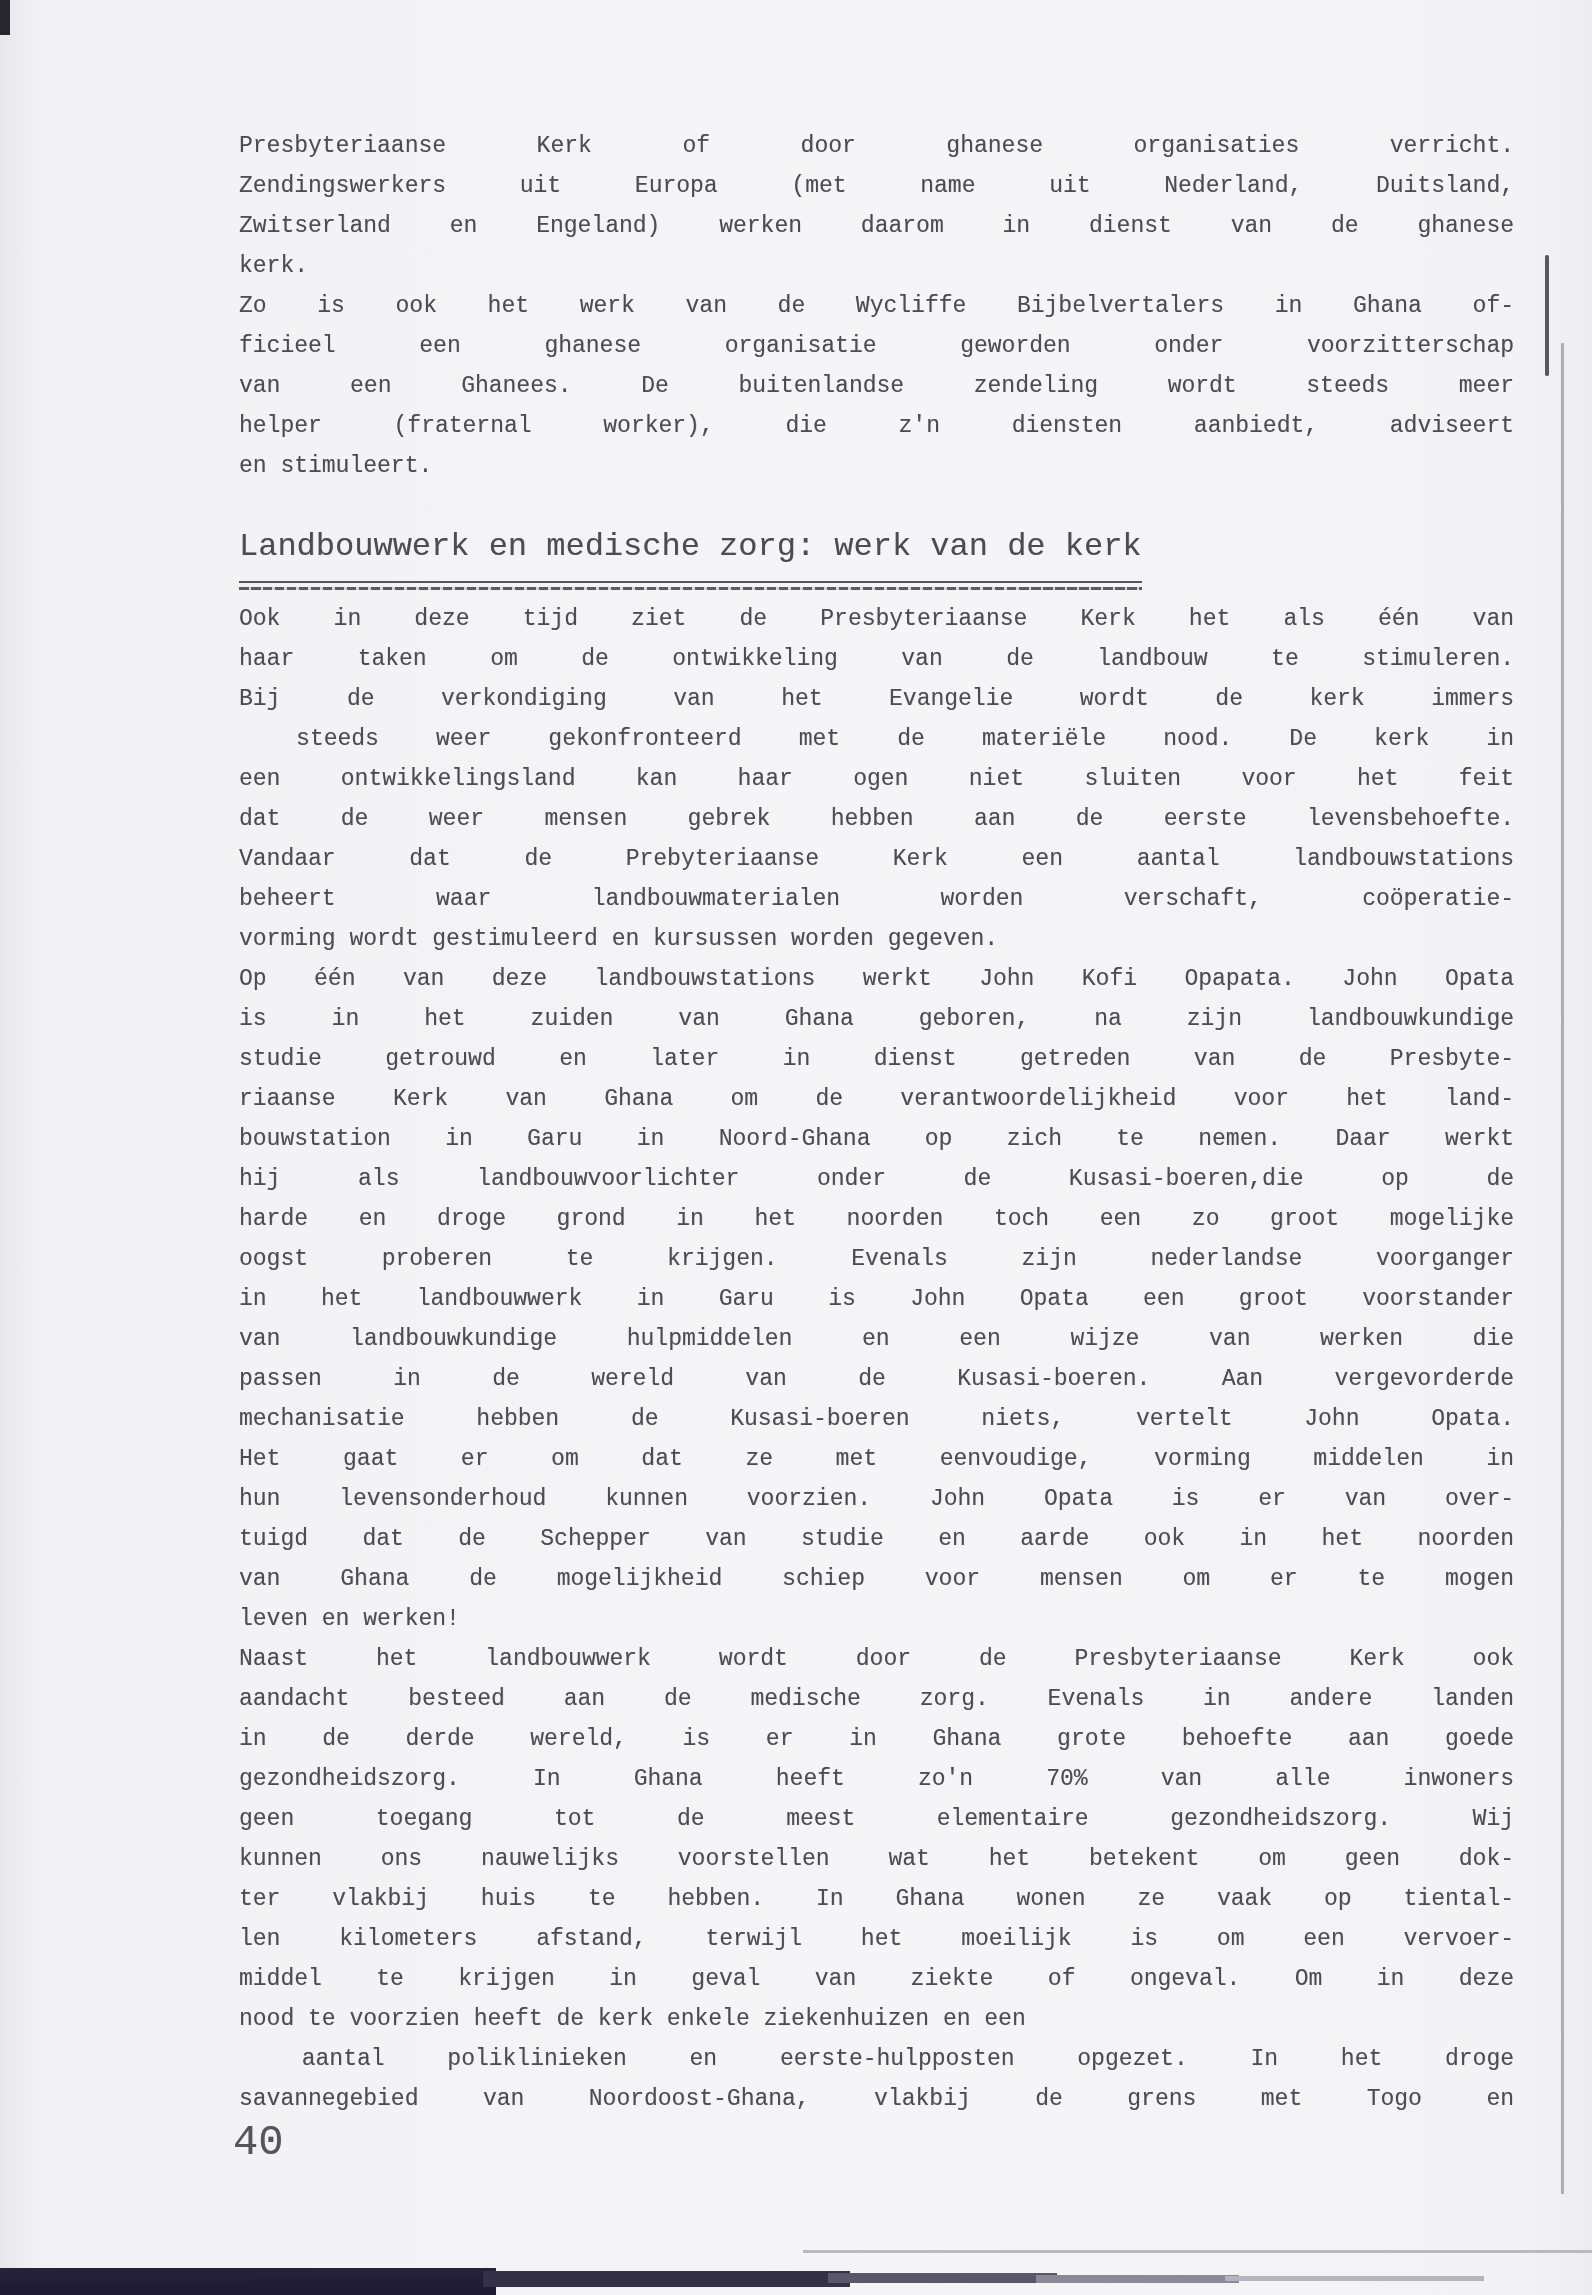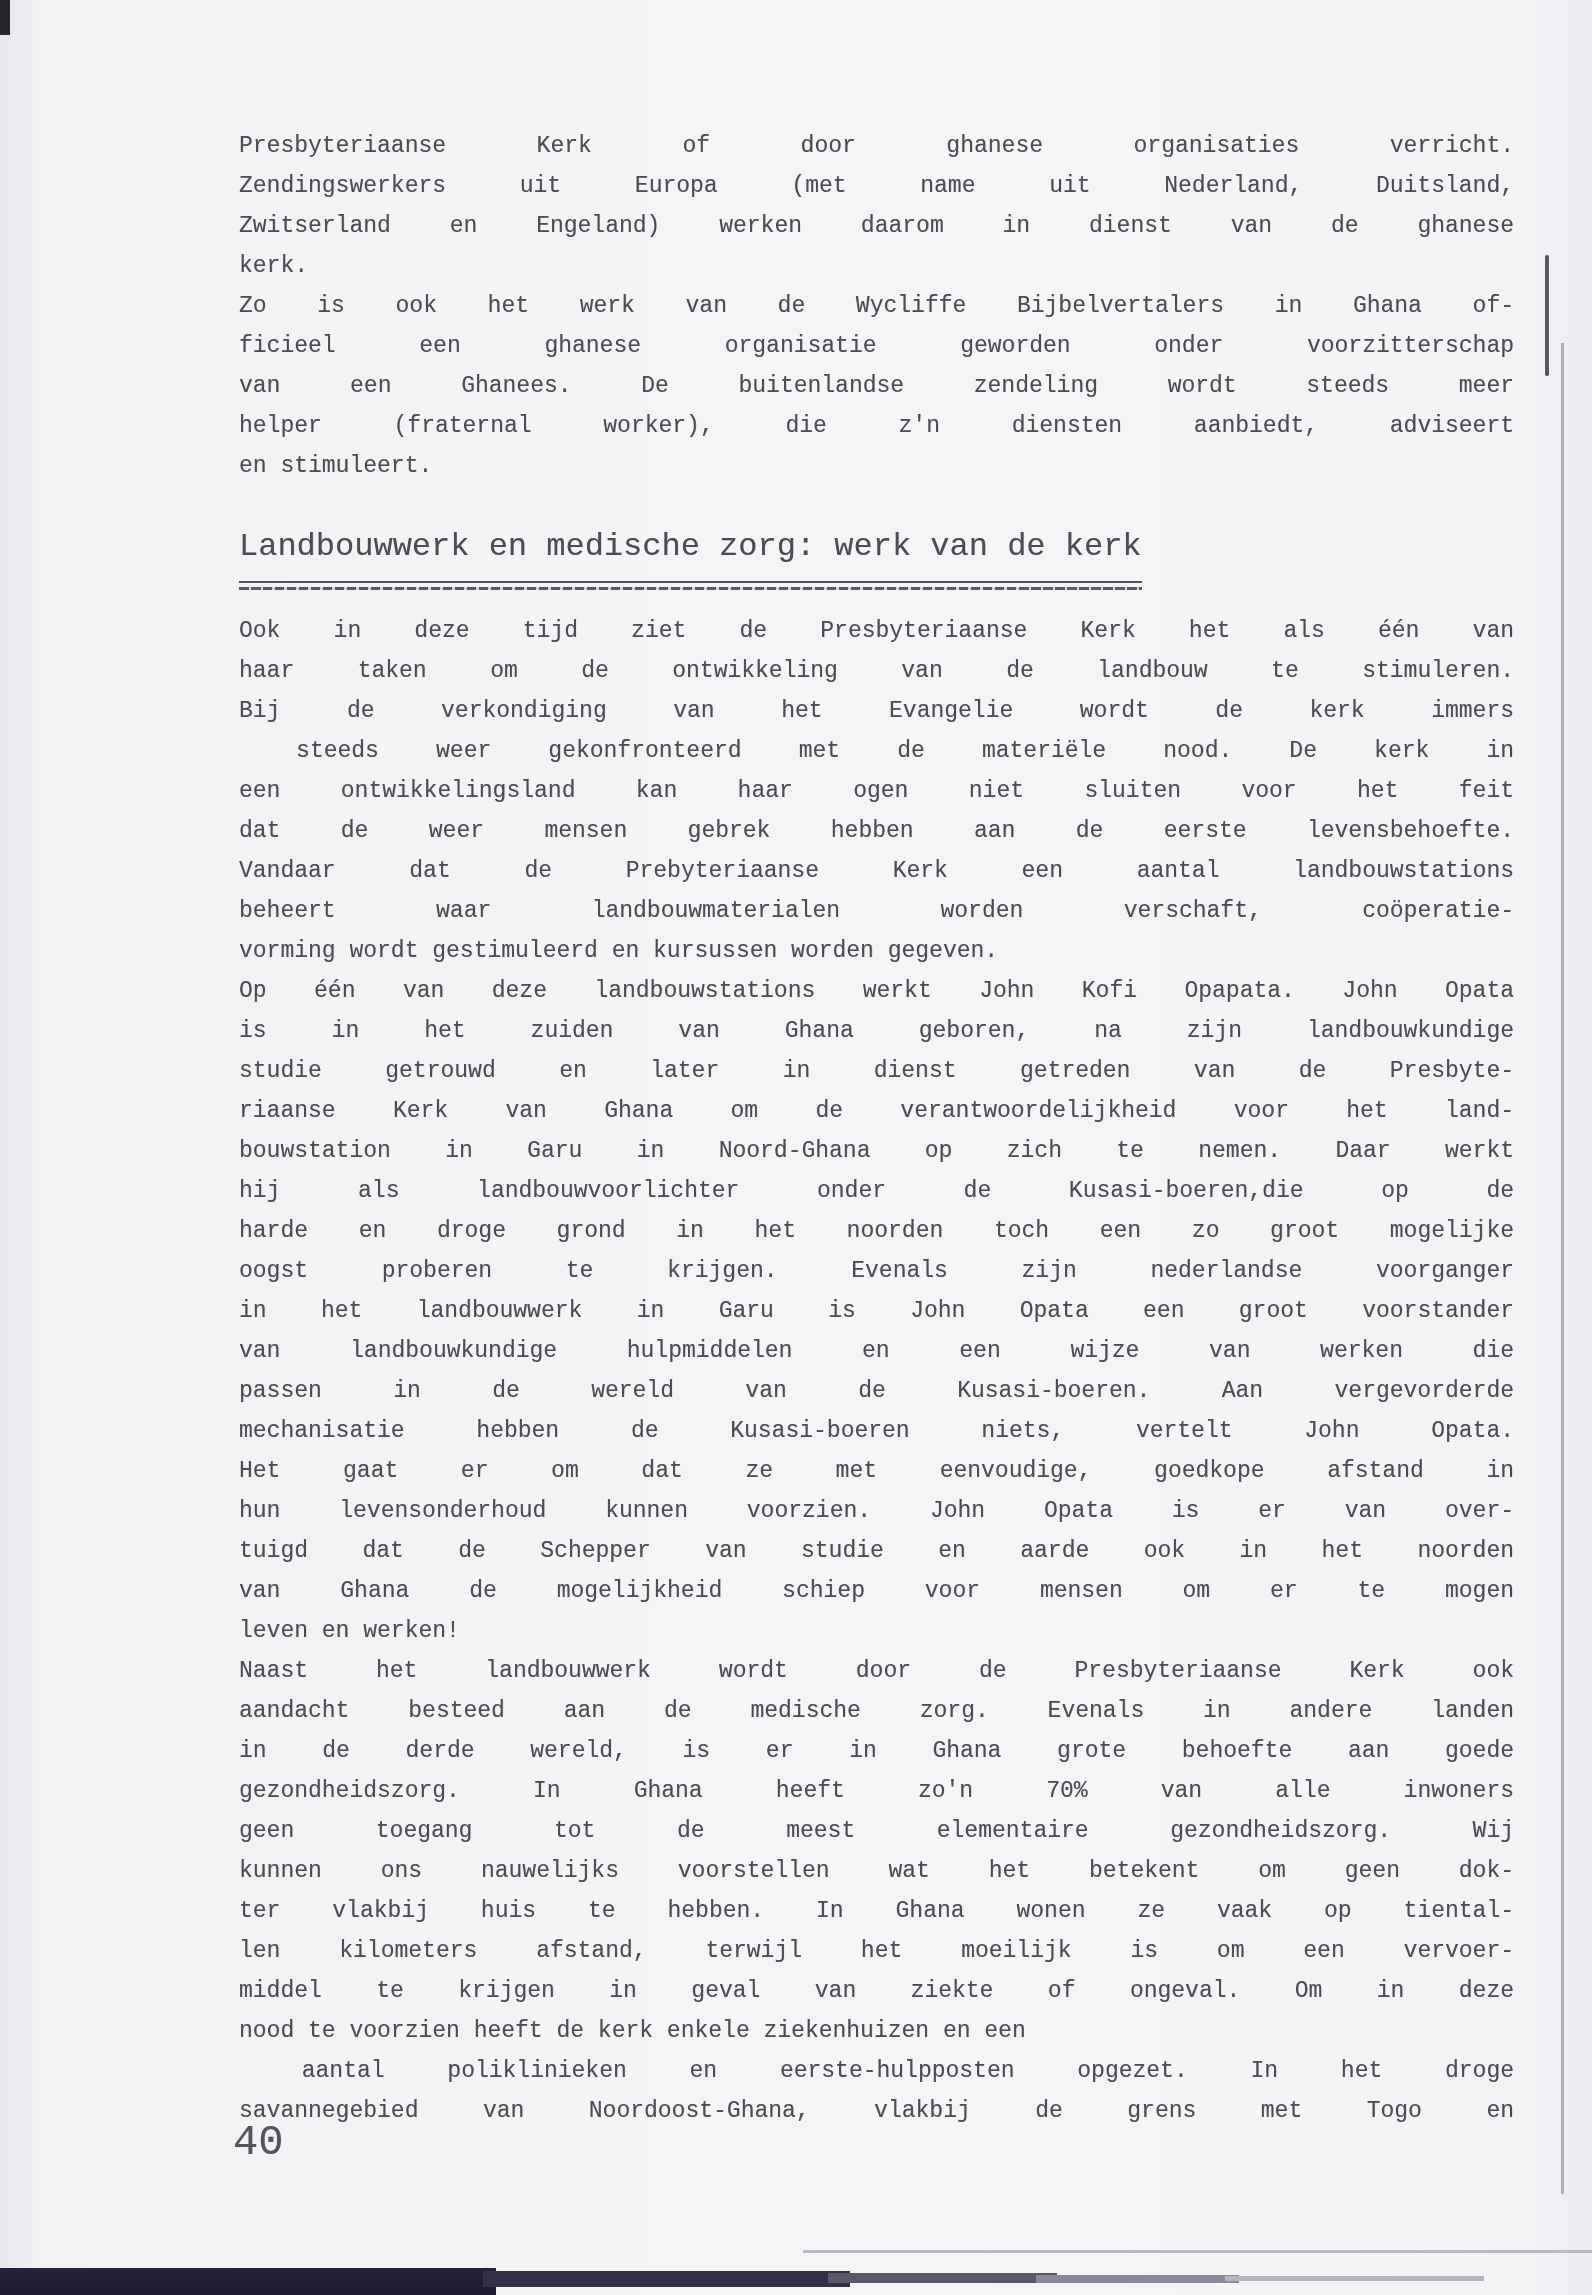--- a/index.html
+++ b/index.html
@@ -15,21 +15,21 @@
   }
   .textblock {
     position: absolute;
     width: 1275px;
     font-size: 23px;
     line-height: 40px;
     letter-spacing: 0px;
     text-shadow: 0.3px 0.3px 0.6px rgba(76,76,84,0.35);
   }
   .block-p1 { left: 239px; top: 126px; }
-  .block-p2 { left: 239px; top: 599px; margin-top: 12px; }
+  .block-p2 { left: 239px; top: 599px; }
   .tline { min-height: 40px; white-space: normal; }
   .tline.just { text-align: justify; text-align-last: justify; }
   .heading-wrap {
     position: absolute;
     left: 239px;
     top: 528px;
     display: inline-block;
     font-size: 32px;
     line-height: 38px;
     text-shadow: 0.3px 0.3px 0.6px rgba(76,76,84,0.35);
@@ -104,21 +104,21 @@
       <div class="tline just">studie getrouwd en later in dienst getreden van de Presbyte-</div>
       <div class="tline just">riaanse Kerk van Ghana om de verantwoordelijkheid voor het land-</div>
       <div class="tline just">bouwstation in Garu in Noord-Ghana op zich te nemen. Daar werkt</div>
       <div class="tline just">hij als landbouwvoorlichter onder de Kusasi-boeren,die op de</div>
       <div class="tline just">harde en droge grond in het noorden toch een zo groot mogelijke</div>
       <div class="tline just">oogst proberen te krijgen. Evenals zijn nederlandse voorganger</div>
       <div class="tline just">in het landbouwwerk in Garu is John Opata een groot voorstander</div>
       <div class="tline just">van landbouwkundige hulpmiddelen en een wijze van werken die</div>
       <div class="tline just">passen in de wereld van de Kusasi-boeren. Aan vergevorderde</div>
       <div class="tline just">mechanisatie hebben de Kusasi-boeren niets, vertelt John Opata.</div>
-      <div class="tline just">Het gaat er om dat ze met eenvoudige, goedkope afstand in</div>
+      <div class="tline just">Het gaat er om dat ze met eenvoudige, vorming middelen in</div>
       <div class="tline just">hun levensonderhoud kunnen voorzien. John Opata is er van over-</div>
       <div class="tline just">tuigd dat de Schepper van studie en aarde ook in het noorden</div>
       <div class="tline just">van Ghana de mogelijkheid schiep voor mensen om er te mogen</div>
       <div class="tline">leven en werken!</div>
       <div class="tline just">Naast het landbouwwerk wordt door de Presbyteriaanse Kerk ook</div>
       <div class="tline just">aandacht besteed aan de medische zorg. Evenals in andere landen</div>
       <div class="tline just">in de derde wereld, is er in Ghana grote behoefte aan goede</div>
       <div class="tline just">gezondheidszorg. In Ghana heeft zo'n 70% van alle inwoners</div>
       <div class="tline just">geen toegang tot de meest elementaire gezondheidszorg. Wij</div>
       <div class="tline just">kunnen ons nauwelijks voorstellen wat het betekent om geen dok-</div>

